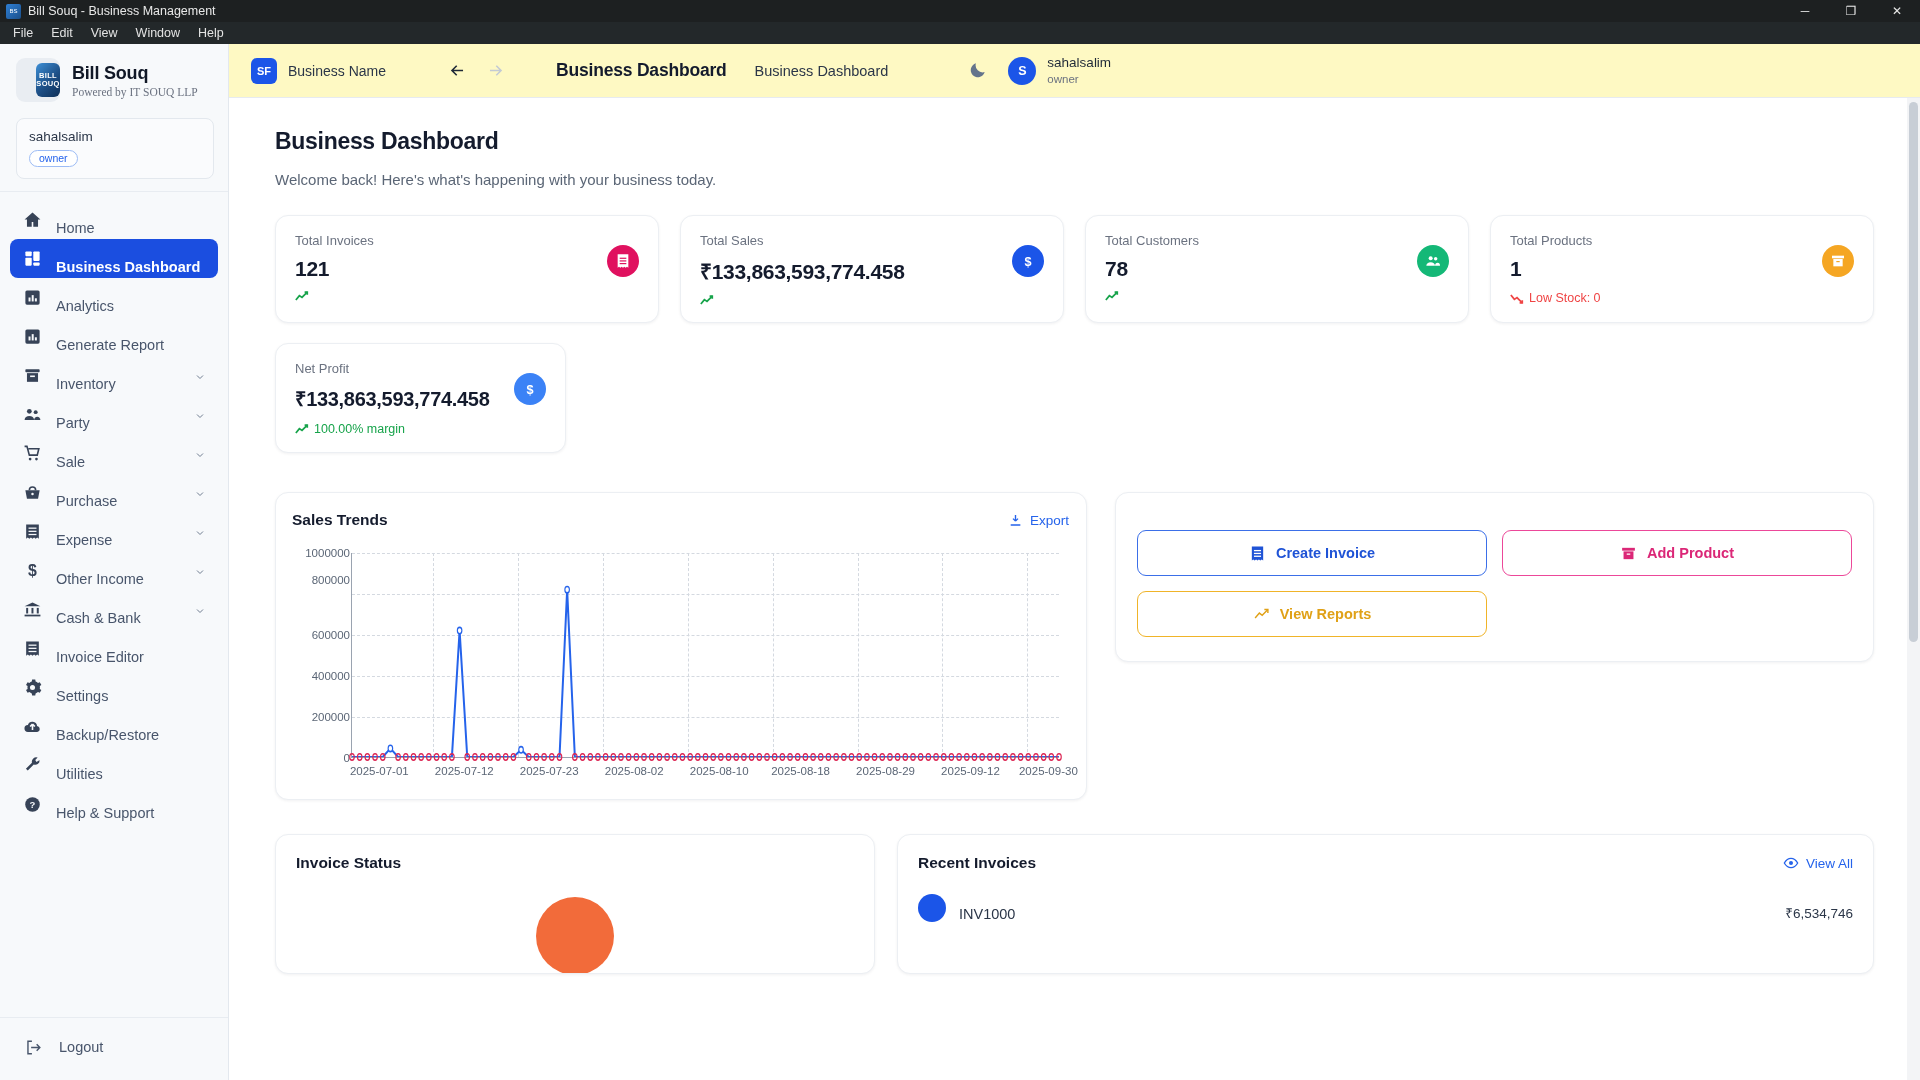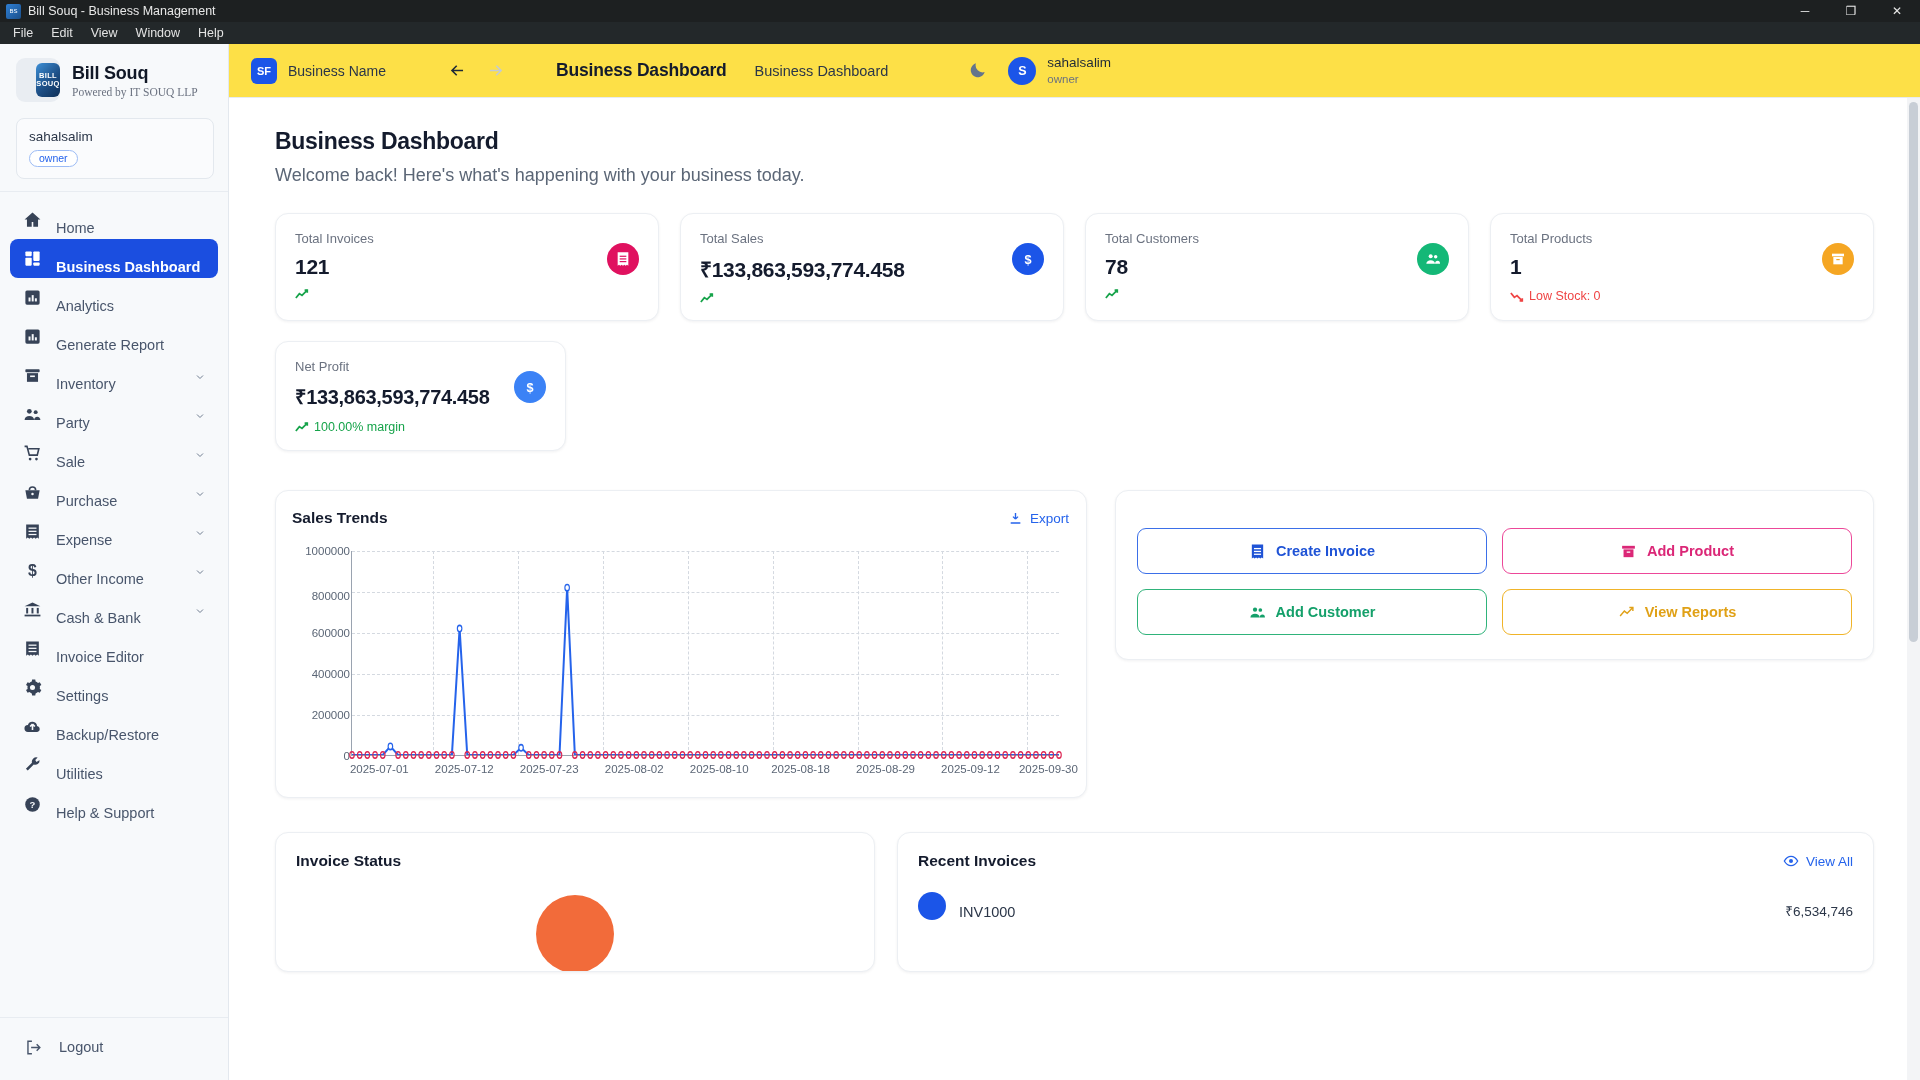--- a/index.html
+++ b/index.html
@@ -91,21 +91,21 @@
     display: flex; align-items: center; gap: 16px; height: 38px; padding: 0 14px;
     color: #48556b; font-size: 14.5px; border-radius: 8px;
   }
   .logout svg { width: 19px; height: 19px; stroke: #48556b; fill: none; stroke-width: 1.8; }
 
   
   .main { flex: 1; display: flex; flex-direction: column; min-width: 0; background: #fff; }
 
   .topbar {
     height: 54px; flex: none; border-bottom: 1px solid #e7ebf0;
-    display: flex; align-items: center; padding: 0 20px 0 22px; gap: 0; background: #fde047;
+    display: flex; align-items: center; padding: 0 20px 0 22px; gap: 0; background: #fef9c3;
   }
   .sf-chip {
     width: 26px; height: 26px; border-radius: 6px; background: #1b55e8; color: #fff;
     font-size: 11px; font-weight: bold; display: flex; align-items: center; justify-content: center;
     flex: none;
   }
   .biz-name { font-size: 14px; color: #2b3648; margin-left: 11px; }
   .navarrows { display: flex; gap: 12px; margin-left: 58px; }
   .arrow { width: 26px; height: 26px; display: flex; align-items: center; justify-content: center; }
   .arrow svg { width: 19px; height: 19px; stroke-width: 2; fill: none; }
@@ -128,21 +128,21 @@
   .content {
     flex: 1; overflow: hidden; position: relative; padding: 30px 46px 0 46px; background: #fff;
   }
   .scrollbar {
     position: absolute; right: 2px; top: 4px; width: 9px; height: 540px;
     background: #c8ced6; border-radius: 5px;
   }
   .scrolltrack { position: absolute; right: 0; top: 0; width: 13px; height: 100%; background: #f3f4f6; }
 
   .h1 { font-size: 23px; font-weight: bold; color: #141b2d; letter-spacing: -.3px; }
-  .sub { font-size: 18px; color: #5b6676; margin-top: 10px; }
+  .sub { font-size: 15px; color: #5b6676; margin-top: 16px; }
 
   
   .stats { display: flex; gap: 21px; margin-top: 27px; }
   .stat {
     flex: 1; background: #fff; border: 1px solid #eceff3; border-radius: 13px;
     box-shadow: 0 1px 3px rgba(16,24,40,.06); padding: 17px 19px 16px;
     min-height: 94px; display: flex; justify-content: space-between; align-items: flex-start;
   }
   .stat-lbl { font-size: 13px; color: #6b7280; }
   .stat-val { font-size: 21px; font-weight: bold; color: #141b2d; margin-top: 9px; letter-spacing: -.3px; white-space: nowrap; }
@@ -617,21 +617,21 @@
                   <path d="M12 3v10m0 0-4-4m4 4 4-4" stroke="#2563eb" stroke-width="2.2" fill="none"></path>
                   <rect x="4" y="18" width="16" height="2.2" rx="1"></rect>
                 </svg>
               <span>Export</span>
             </div>
           </div>
 
           <div class="chartbox">
             <div class="ylabels">
               <div style="top:0px">1000000</div>
-              <div style="top:45px">800000</div>
+              <div style="top:27px">800000</div>
               <div style="top:82px">600000</div>
               <div style="top:123px">400000</div>
               <div style="top:164px">200000</div>
               <div style="top:205px">0</div>
             </div>
 
             <div class="plot">
               <div class="gridline" style="top:0px"></div>
               <div class="gridline" style="top:41px"></div>
               <div class="gridline" style="top:82px"></div>
@@ -771,29 +771,20 @@
               <span>Create Invoice</span>
             </div>
             <div class="qa-btn qa-product">
               <svg viewBox="0 0 24 24">
                   <path d="M3 4h18v4H3z"></path>
                   <path d="M5 9h14v11H5z"></path>
                   <rect x="9.5" y="12" width="5" height="1.8" fill="#fff"></rect>
                 </svg>
               <span>Add Product</span>
             </div>
-            <div class="qa-btn qa-customer">
-              <svg viewBox="0 0 24 24">
-                  <circle cx="8.5" cy="8" r="3"></circle>
-                  <circle cx="16" cy="8.5" r="2.6"></circle>
-                  <path d="M2 19c0-3.4 2.9-5.2 6.5-5.2S15 15.6 15 19z"></path>
-                  <path d="M15 19c0-2.6 1.7-4.3 4-4.3s3.5 1.7 3.5 4.3z"></path>
-                </svg>
-              <span>Add Customer</span>
-            </div>
             <div class="qa-btn qa-reports">
               <svg viewBox="0 0 24 24">
                   <path d="M3 17 9 10l4 3 8-8"></path>
                   <path d="M16 5h5v5"></path>
                 </svg>
               <span>View Reports</span>
             </div>
           </div>
         </div>
       </div>

